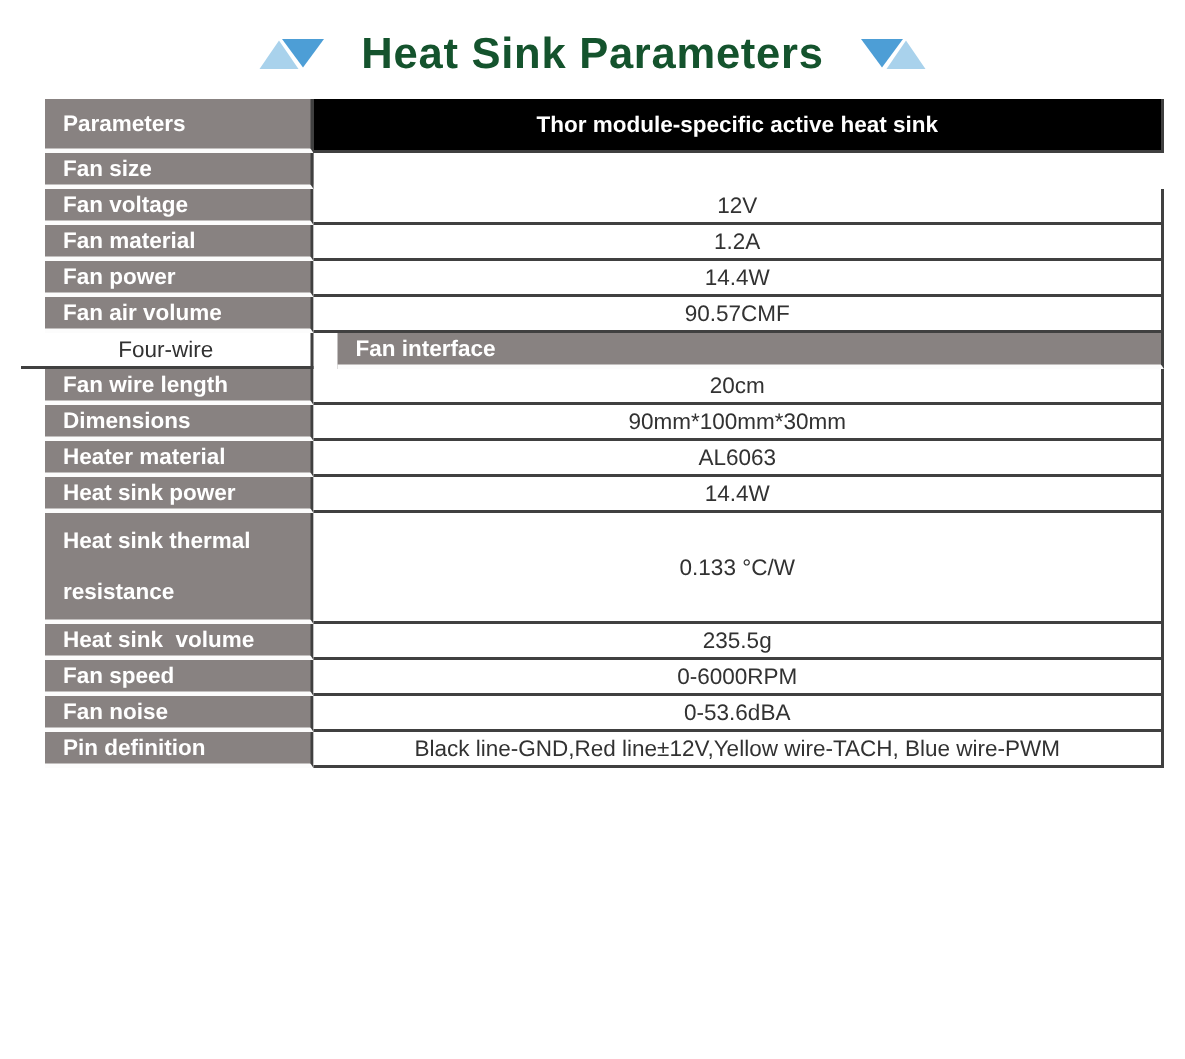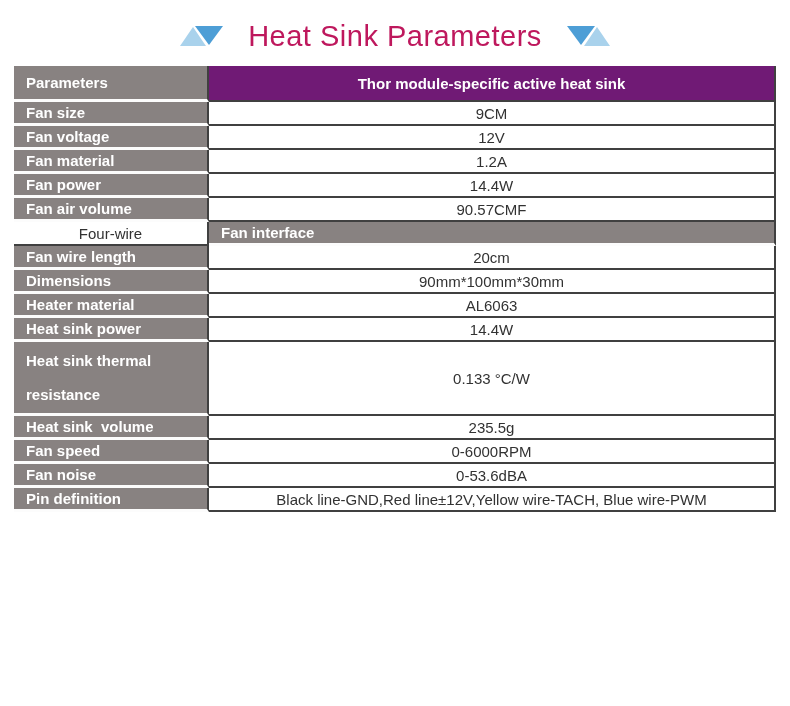--- a/index.html
+++ b/index.html
@@ -19,22 +19,22 @@
     display: flex;
     align-items: center;
     justify-content: center;
     gap: 24px;
     padding-top: 14px;
     height: 44px;
   }
   .page-title {
     margin: 0;
     font-size: 29px;
-    font-weight: 400;
-    color: #be185d;
+    font-weight: 700;
+    color: #14532d;
     letter-spacing: 0.5px;
     text-align: right;
   }
   .deco-icon { display: block; }
 
   .spec-table {
     margin: 8px 14px 0 14px;
     width: 762px;
   }
   .row {
@@ -53,32 +53,33 @@
   }
   .cell.label {
     background: #888281;
     color: #ffffff;
     font-weight: bold;
     padding-left: 12px;
     border-right: 2px solid #404040;
     border-bottom: 3px solid #fcfcfc;
     white-space: pre-wrap;
     line-height: 19px;
+    margin-left: 16px;
   }
   .row.tall .cell.label { line-height: 34px; }
   .cell.value {
     background: #ffffff;
     color: #323232;
     justify-content: center;
     text-align: center;
     border-right: 2px solid #404040;
     border-bottom: 2px solid #404040;
   }
   .row.header .cell.value {
-    background: #701a75;
+    background: #000000;
     color: #ffffff;
     font-weight: bold;
   }
 </style>
 </head>
 <body>
 
 <div class="page">
 
   <div class="title-row">
@@ -103,23 +104,20 @@
         <span>Thor module-specific active heat sink</span>
       </div>
     </div>
 
     <div>
 
     <div class="row">
         <div class="cell label">
           <span>Fan size</span>
         </div>
-        <div class="cell value">
-          <span>9CM</span>
-        </div>
       </div>
         <div class="row">
         <div class="cell label">
           <span>Fan voltage</span>
         </div>
         <div class="cell value">
           <span>12V</span>
         </div>
       </div>
         <div class="row">

